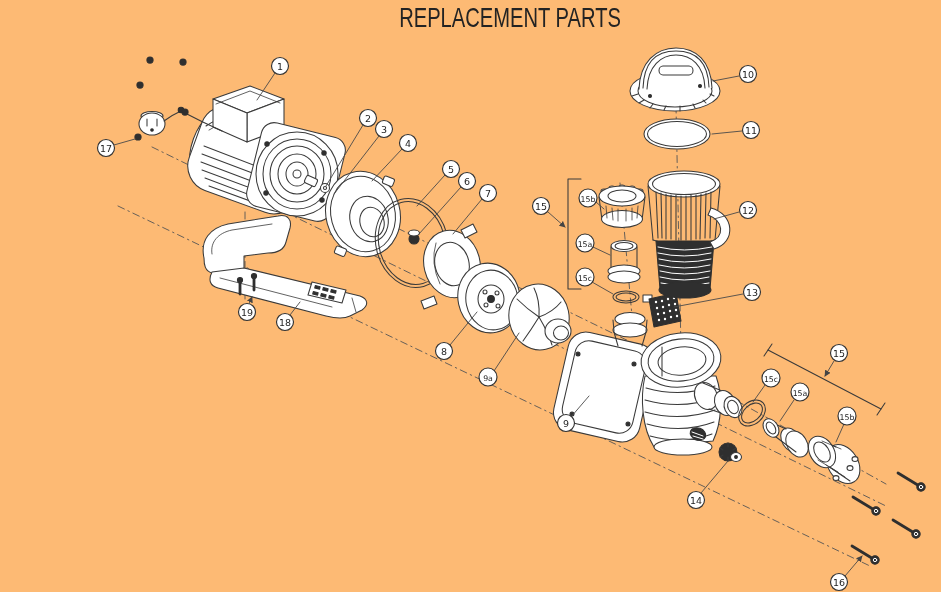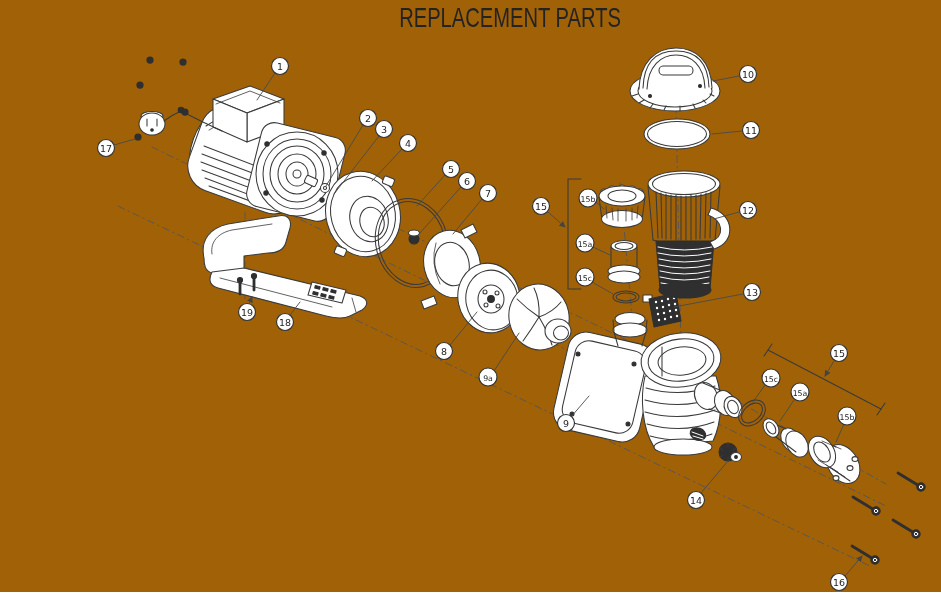--- a/index.html
+++ b/index.html
@@ -1,16 +1,16 @@
 <!DOCTYPE html>
 <html><head>
 <meta charset="utf-8">
 <style>
   html,body{margin:0;padding:0;background:#fff;}
-  .stage{position:relative;width:941px;height:592px;background:#a16207;overflow:hidden;
+  .stage{position:relative;width:941px;height:592px;background:#fdba74;overflow:hidden;
          font-family:"Liberation Sans",sans-serif;}
   .title-wrap{position:absolute;top:0;left:0;width:100%;text-align:center;}
   .title{display:inline-block;position:relative;left:40px;margin:0;padding-top:2px;
          font-size:28px;font-weight:500;color:#232323;letter-spacing:0px;
          transform:scaleX(0.72);transform-origin:center top;white-space:nowrap;}
   svg{position:absolute;top:0;left:0;}
   
   svg *{stroke:#3a3a3a;stroke-width:1.05;fill:none;stroke-linecap:round;stroke-linejoin:round;}
   .fw{fill:#ffffff;}
   .fd{fill:#2f2f2f;stroke:#2f2f2f;}

